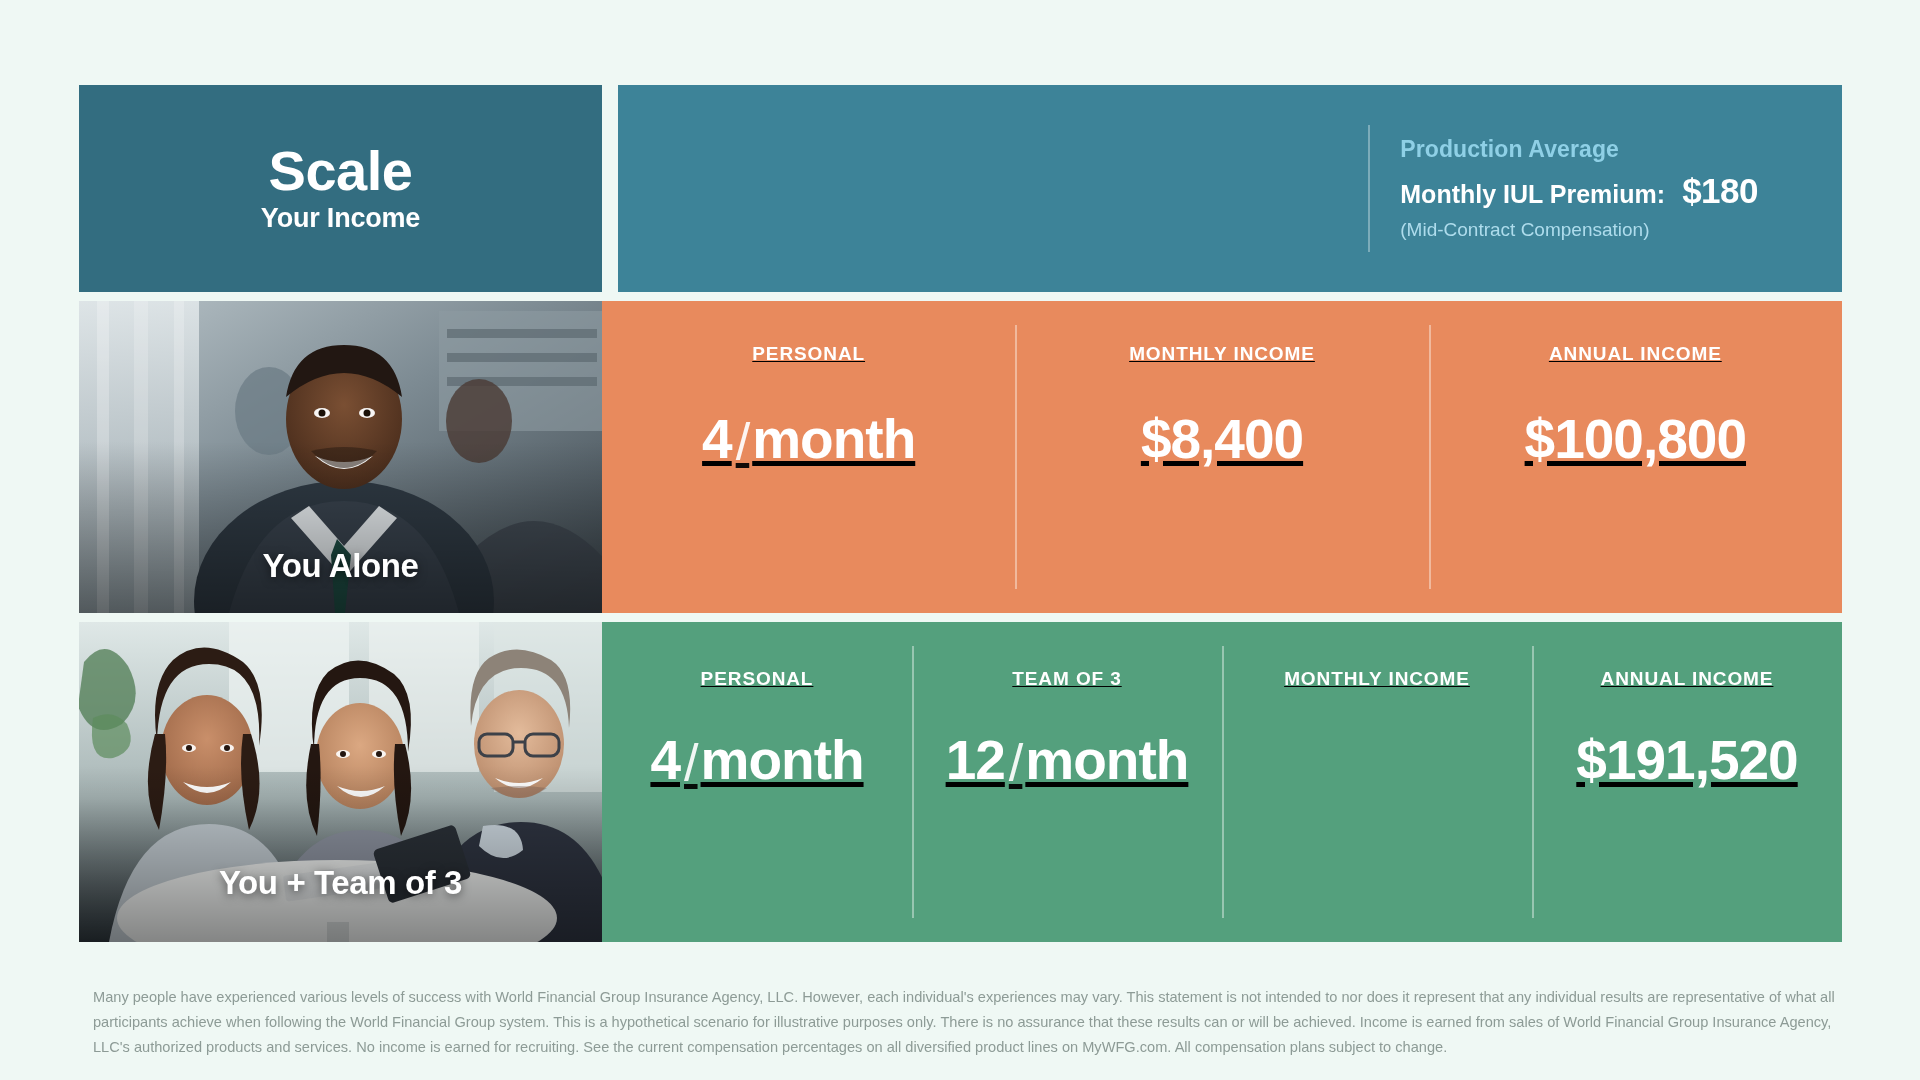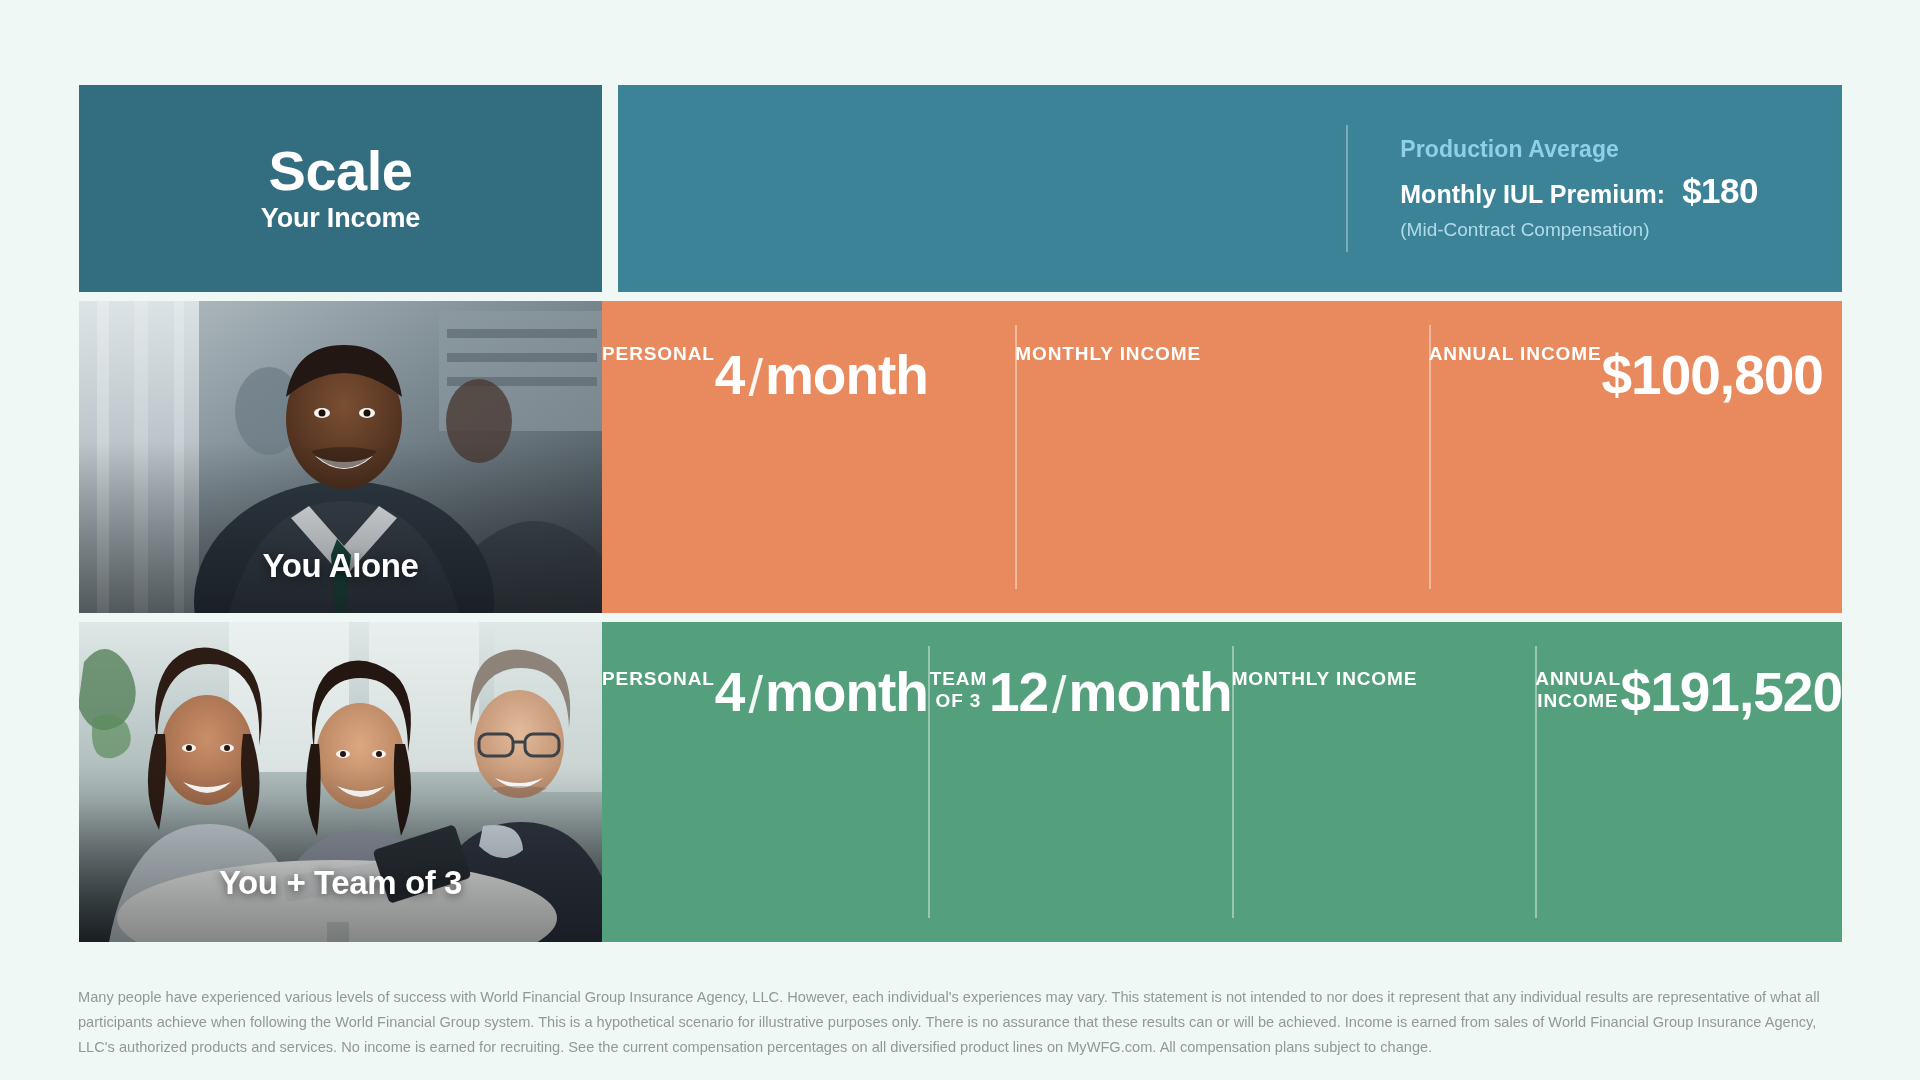--- a/index.html
+++ b/index.html
@@ -66,21 +66,21 @@
     flex: 1 1 auto;
     background: #3d8398;
     position: relative;
     display: flex;
     align-items: center;
     justify-content: flex-end;
   }
 
   .prod-block {
     position: relative;
-    padding-left: 52px;
+    padding-left: 30px;
     margin-right: 84px;
     border-left: 2px solid rgba(255,255,255,0.33);
     height: 127px;
     display: flex;
     flex-direction: column;
     justify-content: center;
   }
 
   .prod-heading {
     color: #8fd0e6;
@@ -162,20 +162,23 @@
     display: flex;
   }
 
   .metrics-orange { background: #e88a5d; }
   .metrics-green  { background: #54a07d; }
 
   .metric-cell {
     flex: 1 1 0;
     position: relative;
     display: flex;
+    flex-direction: column;
+    align-items: center;
+    text-decoration: underline;
   }
 
   .metric-cell + .metric-cell::before {
     content: "";
     position: absolute;
     left: 0;
     top: 24px;
     bottom: 24px;
     width: 2px;
     background: rgba(255,255,255,0.40);
@@ -212,21 +215,21 @@
     margin: 0 3px 0 4px;
     opacity: 0.92;
     transform: translateY(2px);
     display: inline-block;
   }
   .unit-word { font-weight: bold; }
 
   
   .disclaimer {
     position: absolute;
-    left: 78px;
+    left: 93px;
     top: 985px;
     width: 1765px;
     color: #8d9b96;
     font-size: 14.6px;
     line-height: 1.72;
     text-align: left;
   }
 </style>
 </head>
 <body>
@@ -305,20 +308,21 @@
           <div class="metric-label">PERSONAL</div>
           <div class="metric-value">
             <span class="unit-num">4</span>
             <span class="unit-slash">/</span>
             <span class="unit-word">month</span>
           </div>
         </div>
 
         <div class="metric-cell">
           <div class="metric-label">MONTHLY INCOME</div>
+          <div class="metric-value">$8,400</div>
         </div>
 
         <div class="metric-cell">
           <div class="metric-label">ANNUAL INCOME</div>
           <div class="metric-value">$100,800</div>
         </div>
 
       </div>
     </div>
 

